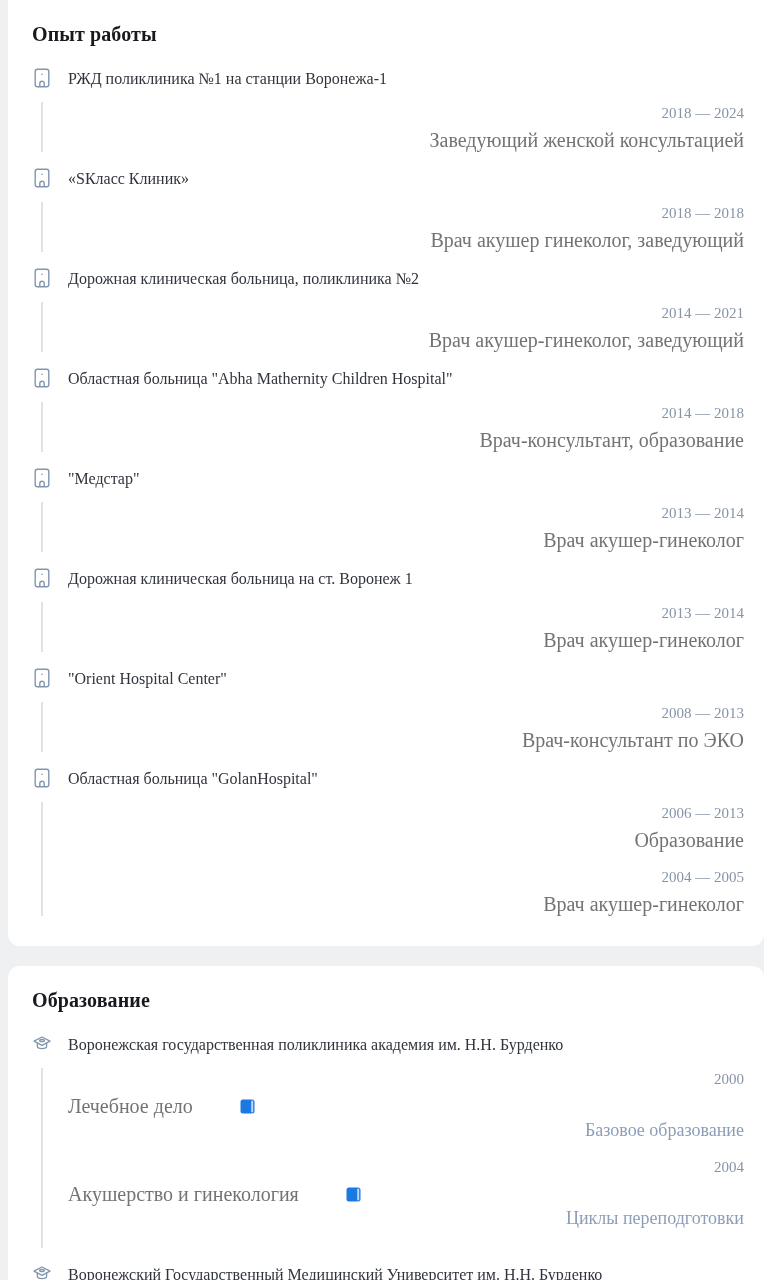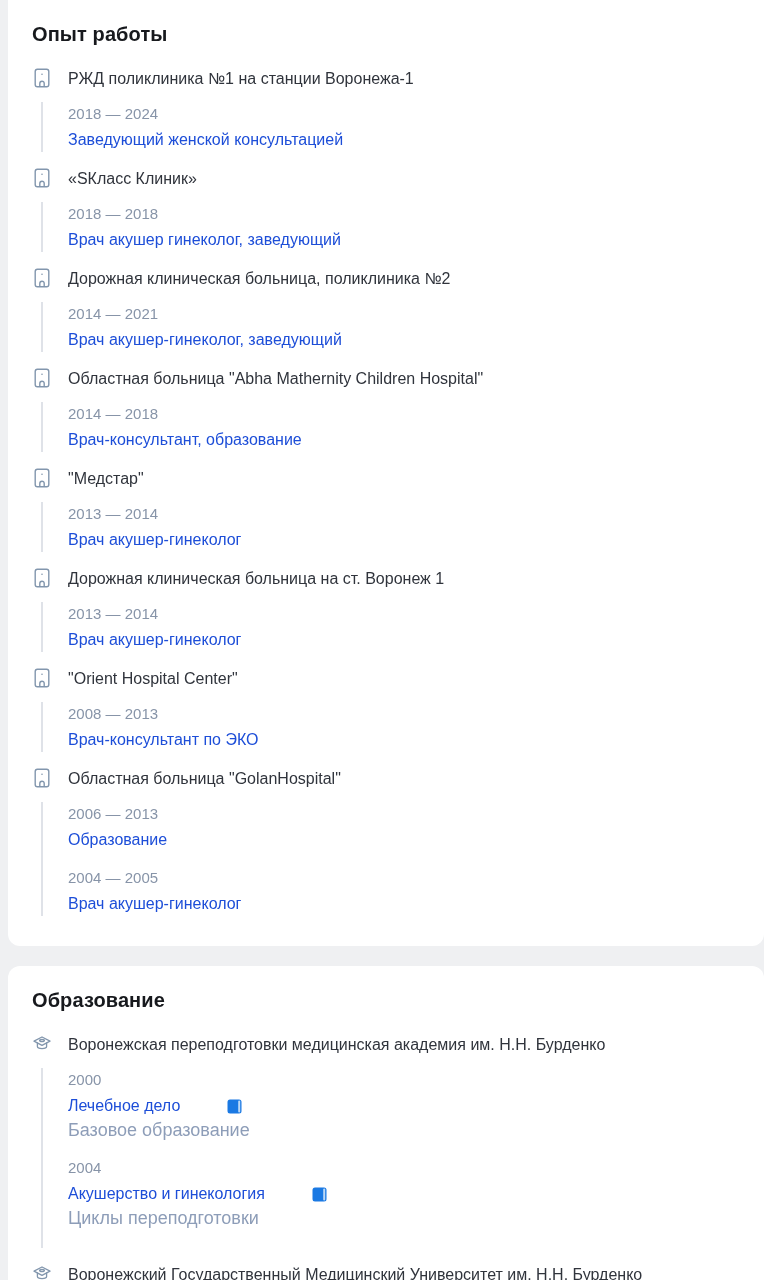--- a/index.html
+++ b/index.html
@@ -4,21 +4,21 @@
 <style>
   html, body { margin: 0; padding: 0; }
   body {
     width: 764px;
     height: 1280px;
     background: #eff0f2;
     font-family: "Liberation Sans", "DejaVu Sans", sans-serif;
     color: #30343c;
     overflow: hidden;
   }
-  .page { width: 764px; height: 1280px; box-sizing: border-box; }
+  .page { width: 764px; height: 1280px; box-sizing: border-box; font-family: Liberation Serif, serif; }
 
   .card {
     background: #ffffff;
     margin-left: 8px;
     box-sizing: border-box;
     padding: 22px 20px 26px 16px;
   }
   .card.experience {
     border-radius: 0 0 12px 12px;
     padding-bottom: 30px;
@@ -57,34 +57,35 @@
     margin-left: 16px;
     font-size: 16px;
     line-height: 21px;
     color: #30343c;
   }
 
   .periods {
     margin: 13px 0 0 17px;
     border-left: 2px solid #dfe2e8;
     padding: 2px 0 2px 25px;
+    text-align: right;
   }
   .period { margin-bottom: 18px; }
   .period:last-child { margin-bottom: 0; }
 
   .dates {
     font-size: 15px;
     line-height: 19px;
     color: #8794a8;
     margin-bottom: 7px;
   }
   .role, .specialty {
-    font-size: 16px;
+    font-size: 20px;
     line-height: 20px;
-    color: #1d4ed8;
+    color: #737373;
   }
   .specialty-row { display: flex; align-items: center; gap: 40px; }
   .book-icon {
     display: inline-block;
     width: 15px;
     height: 15px;
     margin-left: 7px;
   }
   .book-icon svg { display: block; }
   .category {
@@ -267,21 +268,21 @@
     <div id="edu-list">
   <div class="entry edu">
     <div class="entry-head">
       <span class="icon-wrap">
         <svg width="20" height="20" viewBox="0 0 20 20" fill="none" stroke="currentColor" stroke-width="1.3" stroke-linejoin="round" stroke-linecap="round">
           <path d="M10 3 L18 7.2 L10 11.4 L2 7.2 Z"></path>
           <path d="M5.4 9 v3.6 c0 1.1 2.1 2 4.6 2 s4.6 -0.9 4.6 -2 V9"></path>
           <ellipse cx="10" cy="6.6" rx="2.4" ry="1.1"></ellipse>
         </svg>
       </span>
-      <div class="org">Воронежская переподготовки медицинская академия им. Н.Н. Бурденко</div>
+      <div class="org">Воронежская государственная поликлиника академия им. Н.Н. Бурденко</div>
     </div>
     <div class="periods">
   <div class="period">
     <div class="dates">2000</div>
     <div class="specialty-row">
       <span class="specialty">Лечебное дело</span>
       <span class="book-icon">
         <svg width="15" height="15" viewBox="0 0 15 15">
           <rect x="0.5" y="0.5" width="14" height="14" rx="2.5" fill="#1a79e3"></rect>
           <rect x="11.2" y="1.6" width="2" height="11.8" rx="1" fill="#bcd9f7"></rect>

